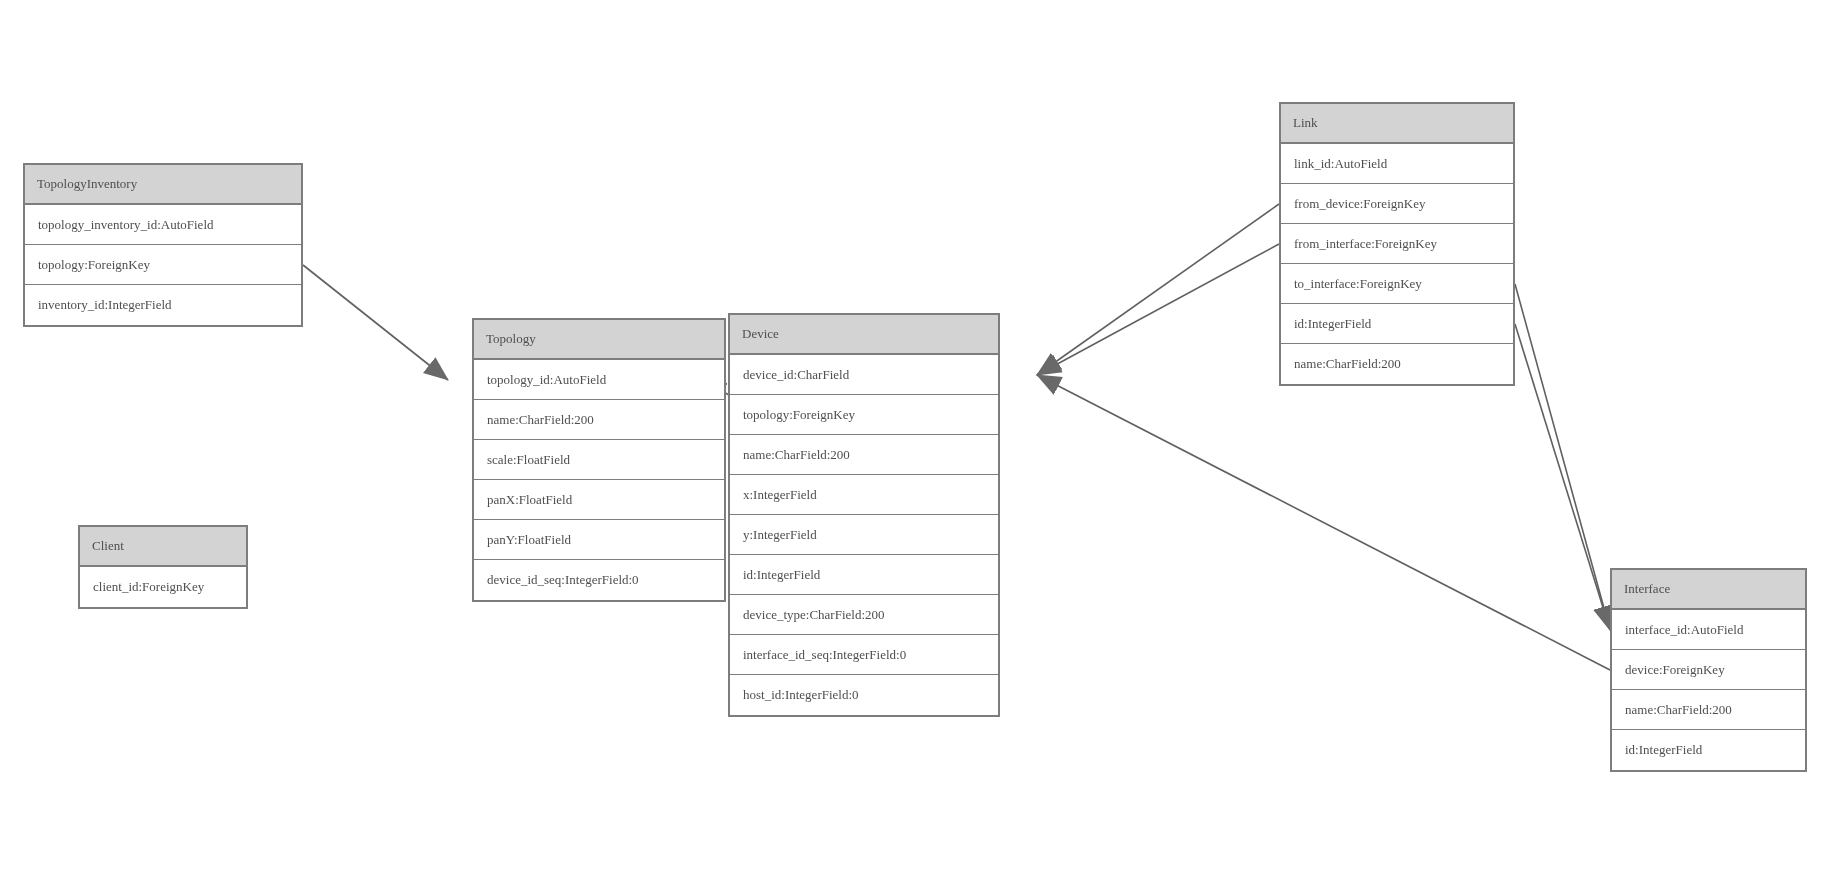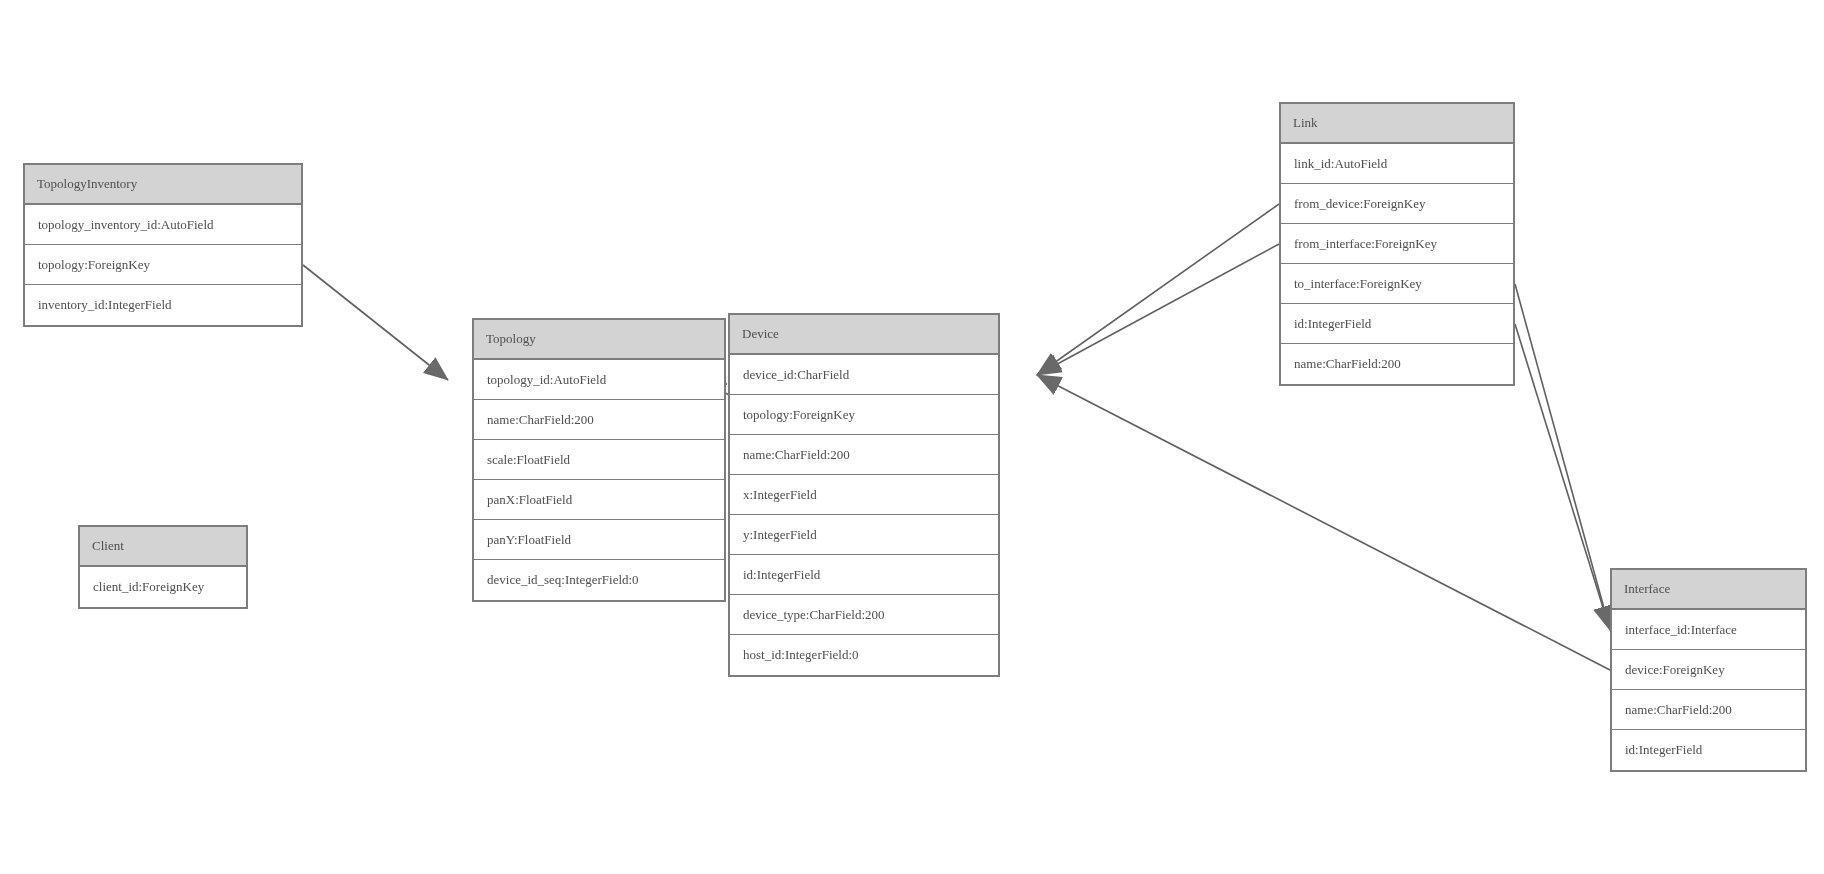--- a/index.html
+++ b/index.html
@@ -99,31 +99,32 @@
     </div>
     <div class="er-table" style="left: 728px; top: 313px; width: 268px;">
       <div class="er-header">Device</div>
       <div class="er-row">device_id:CharField</div>
       <div class="er-row">topology:ForeignKey</div>
       <div class="er-row">name:CharField:200</div>
       <div class="er-row">x:IntegerField</div>
       <div class="er-row">y:IntegerField</div>
       <div class="er-row">id:IntegerField</div>
       <div class="er-row">device_type:CharField:200</div>
+      <div class="er-row">interface_id_seq:IntegerField:0</div>
       <div class="er-row">host_id:IntegerField:0</div>
     </div>
     <div class="er-table" style="left: 1279px; top: 102px; width: 232px;">
       <div class="er-header">Link</div>
       <div class="er-row">link_id:AutoField</div>
       <div class="er-row">from_device:ForeignKey</div>
       <div class="er-row">from_interface:ForeignKey</div>
       <div class="er-row">to_interface:ForeignKey</div>
       <div class="er-row">id:IntegerField</div>
       <div class="er-row">name:CharField:200</div>
     </div>
     <div class="er-table" style="left: 1610px; top: 568px; width: 193px;">
       <div class="er-header">Interface</div>
-      <div class="er-row">interface_id:Interface</div>
+      <div class="er-row">interface_id:AutoField</div>
       <div class="er-row">device:ForeignKey</div>
       <div class="er-row">name:CharField:200</div>
       <div class="er-row">id:IntegerField</div>
     </div>
   </div>
 
 </body></html>

